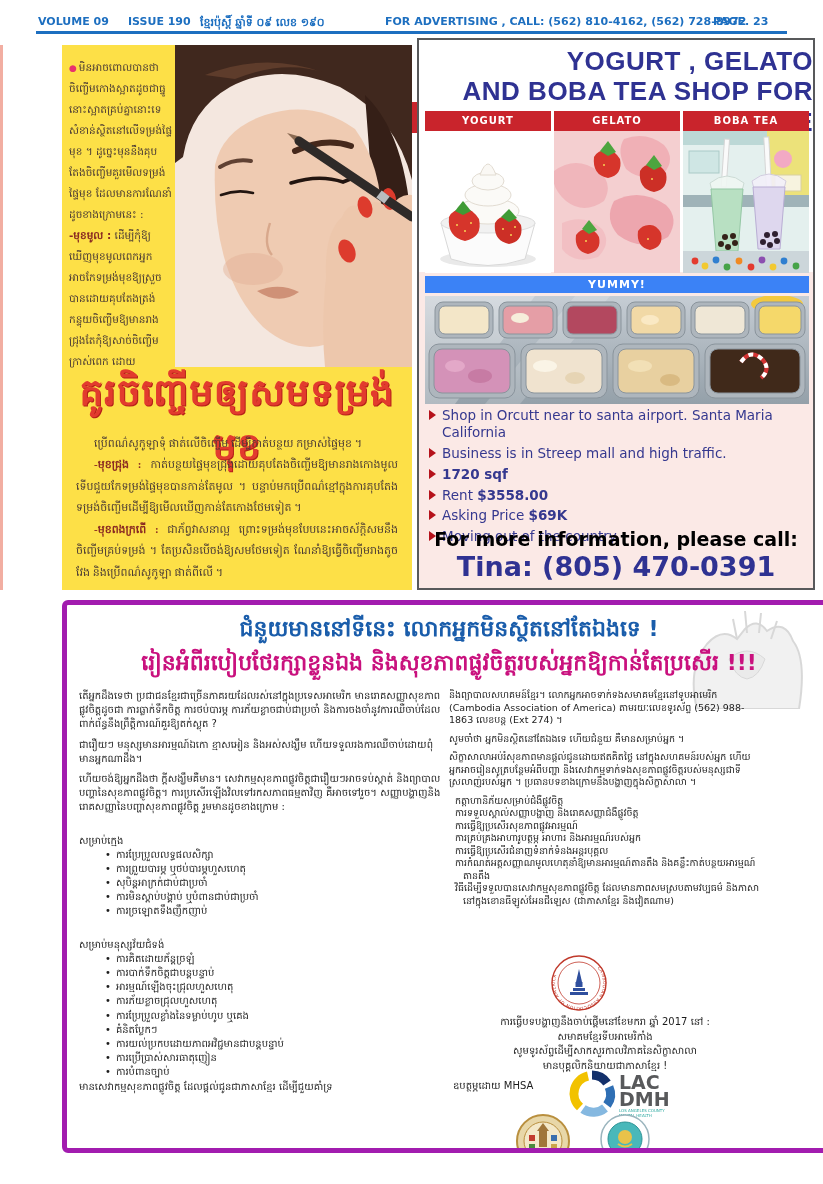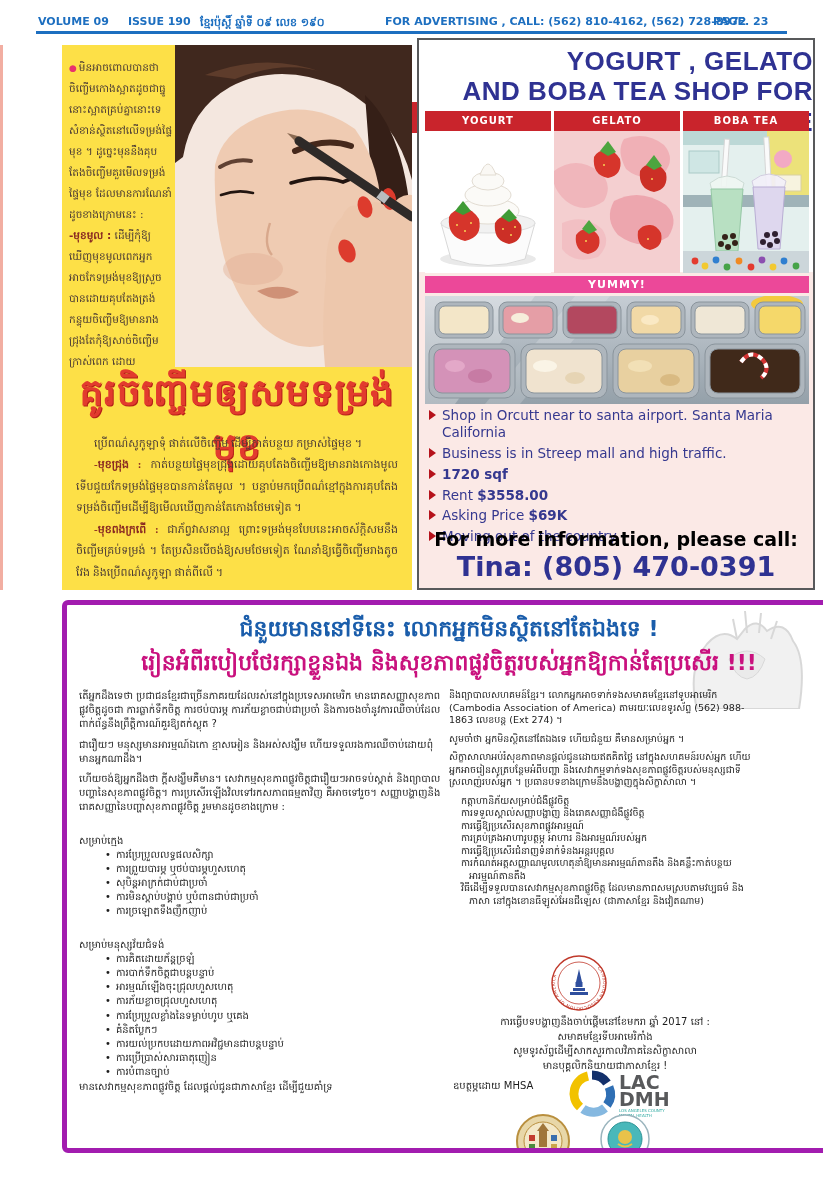--- a/index.html
+++ b/index.html
@@ -27,21 +27,21 @@
   .ad{position:absolute;left:417px;top:38px;width:398px;height:552px;background:#ffffff;
       border:2px solid #58595b;box-sizing:border-box;}
   .ad-pink{position:absolute;left:0;right:0;top:232px;bottom:0;background:#fbe9e6;}
   .ad-title{position:absolute;width:100%;text-align:right;font-weight:bold;color:#2f3292;
             font-size:26px;letter-spacing:.5px;font-family:"Liberation Sans",sans-serif;}
   .panels{position:absolute;left:6px;top:71px;width:384px;display:flex;gap:3px;}
   .panel{width:126px;}
   .panel-hd{height:20px;background:#c9242c;color:#ffffff;font-size:10px;font-weight:bold;
             letter-spacing:1px;text-align:center;line-height:20px;}
   .panel-img{height:142px;overflow:hidden;background:#fff;}
-  .yummy{position:absolute;left:6px;top:236px;width:384px;height:17px;background:#ec4899;
+  .yummy{position:absolute;left:6px;top:236px;width:384px;height:17px;background:#3b82f6;
          color:#fff;font-size:11px;font-weight:bold;text-align:center;line-height:17px;letter-spacing:1px;}
   .case{position:absolute;left:6px;top:256px;width:384px;height:108px;overflow:hidden;}
   .ad-bullets{position:absolute;left:10px;top:367px;width:380px;}
   .ad-bullet{display:flex;margin-bottom:3.5px;font-size:13.5px;line-height:1.28;color:#35388f;font-weight:500;}
   .tri{width:0;height:0;border-left:7px solid #b5121b;border-top:5px solid transparent;
        border-bottom:5px solid transparent;margin:3px 6px 0 0;flex:none;}
   .ad-bullet b{font-weight:bold;}
   .info-call{position:absolute;left:0;top:488px;width:100%;text-align:center;
              font-size:19px;font-weight:bold;color:#000000;}
   .phone{position:absolute;left:0;top:511px;width:100%;text-align:center;
@@ -54,21 +54,21 @@
            font-weight:bold;color:#1a5dab;}
   .help-h2{position:absolute;top:44px;width:100%;text-align:center;font-size:22px;
            font-weight:bold;color:#c9117e;}
   .hcol{position:absolute;top:84px;color:#1c1c1c;}
   .hcol p{margin:0 0 6px 0;}
   .help-left{left:12px;width:362px;font-size:10px;line-height:1.42;}
   .help-right{left:382px;width:312px;height:268px;font-size:9.5px;line-height:1.32;overflow:hidden;}
   .bul{margin-left:26px;}
   .bul:before{content:"\2022";margin-right:5px;}
   .subhead{margin-top:19px;}
-  .dash{padding-left:14px;text-indent:-8px;margin-left:6px;}
+  .dash{padding-left:14px;text-indent:-8px;}
   .caa-wrap{position:absolute;left:484px;top:350px;}
   .schedule{position:absolute;left:382px;top:410px;width:312px;text-align:center;
             font-size:10px;line-height:1.45;color:#1c1c1c;}
   .sponsor{position:absolute;left:386px;top:474px;font-size:10px;color:#1c1c1c;}
   .lac-wrap{position:absolute;left:498px;top:462px;}
   .seals{position:absolute;left:448px;top:508px;display:flex;gap:26px;}
 </style>
 </head>
 <body>
 

